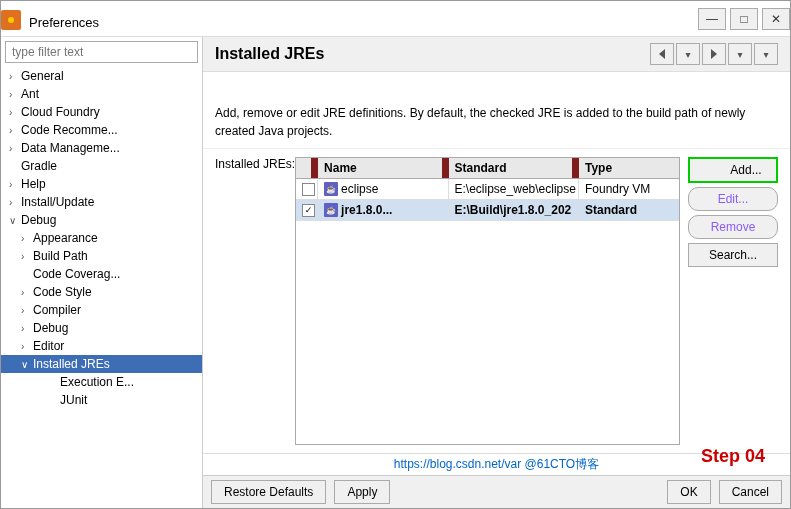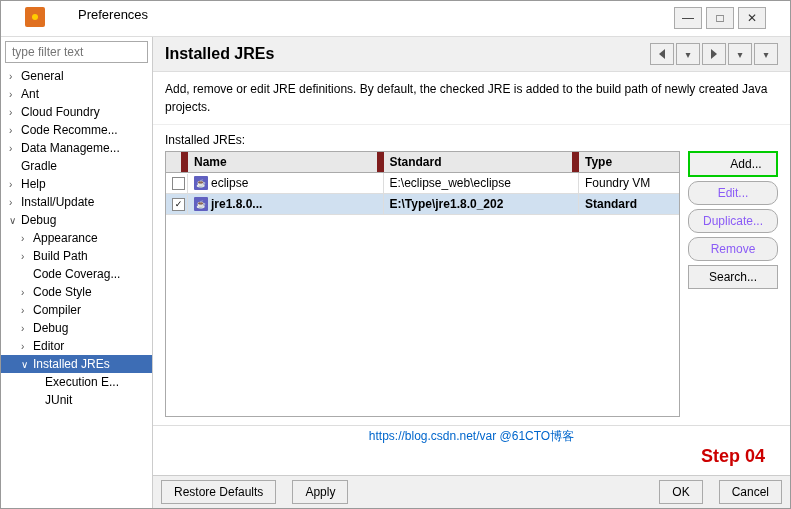--- a/index.html
+++ b/index.html
@@ -1,48 +1,48 @@
 <!DOCTYPE html>
 <html><head>
   <meta charset="utf-8">
   <style>
     * { box-sizing: border-box; margin: 0; padding: 0; }
     body { font-family: 'Segoe UI', Arial, sans-serif; font-size: 12px; background: #f0f0f0; width: 791px; height: 509px; overflow: hidden; }
 
     .window { width: 791px; height: 509px; background: #f0f0f0; border: 1px solid #999; display: flex; flex-direction: column; }
 
-    .title-bar { background: #fff; display: flex; align-items: flex-start; padding: 6px 24px; border-bottom: 1px solid #ddd; min-height: 36px; gap: 25px; }
+    .title-bar { background: #fff; display: flex; align-items: flex-end; padding: 6px 0; border-bottom: 1px solid #ddd; min-height: 36px; }
     .title-bar-icon { width: 20px; height: 20px; background: #e07020; border-radius: 2px; margin-right: 8px; display: flex; align-items: center; justify-content: center; color: white; font-size: 12px; font-weight: bold; flex-shrink: 0; }
     .title-bar-title { flex: 1; font-size: 13px; font-weight: normal; color: #000; }
     .title-bar-controls { display: flex; gap: 4px; }
     .title-btn { width: 28px; height: 22px; background: #f0f0f0; border: 1px solid #aaa; display: flex; align-items: center; justify-content: center; cursor: pointer; font-size: 12px; color: #333; }
 
     .content-area { display: flex; flex: 1; overflow: hidden; }
 
-    .sidebar { width: 152px; background: #fff; border-right: 1px solid #ccc; display: flex; flex-direction: column; flex-shrink: 0; }
+    .sidebar { width: 202px; background: #fff; border-right: 1px solid #ccc; display: flex; flex-direction: column; flex-shrink: 0; }
     .filter-input { margin: 4px; padding: 3px 6px; border: 1px solid #aaa; font-size: 12px; color: #999; width: calc(100% - 8px); }
     .tree-area { flex: 1; overflow-y: auto; overflow-x: hidden; font-size: 12px; }
     .tree-item { padding: 2px 4px 2px 8px; cursor: pointer; white-space: nowrap; display: flex; align-items: center; }
     .tree-item.selected { background: #3d6db5; color: #fff; }
     .tree-item .arrow { width: 12px; display: inline-block; font-size: 10px; color: #555; flex-shrink: 0; }
     .tree-item.selected .arrow { color: #fff; }
     .tree-item .label { flex: 1; overflow: hidden; text-overflow: ellipsis; }
     .indent-1 { padding-left: 20px; }
-    .indent-2 { padding-left: 32px; }
+    .indent-2 { padding-left: 32px; margin-left: 15px; }
 
     .main-panel { flex: 1; background: #fff; display: flex; flex-direction: column; overflow: hidden; }
 
     .main-header { display: flex; align-items: center; padding: 6px 12px; border-bottom: 1px solid #ddd; background: #f0f0f0; }
     .main-title { font-size: 16px; font-weight: bold; color: #000; flex: 1; }
     .toolbar-icons { display: flex; gap: 2px; }
     .toolbar-icon { width: 24px; height: 22px; border: 1px solid #aaa; background: #f0f0f0; display: flex; align-items: center; justify-content: center; cursor: pointer; font-size: 14px; color: #555; }
 
-    .description { padding: 8px 12px; font-size: 12px; color: #000; border-bottom: 1px solid #eee; line-height: 1.5; }
-
-    .table-section { flex: 1; padding: 8px 12px; display: flex; flex-direction: column; overflow: hidden; }
+    .description { padding: 8px 12px; font-size: 12px; color: #000; border-bottom: 1px solid #eee; line-height: 1.5; margin-top: 24px; }
+
+    .table-section { flex: 1; padding: 8px 12px; display: flex; overflow: hidden; }
     .table-label { font-size: 12px; margin-bottom: 4px; color: #000; }
 
     .table-container { display: flex; flex: 1; overflow: hidden; }
     .jre-table { flex: 1; border: 1px solid #aaa; overflow-y: auto; }
 
     .table-header { display: grid; grid-template-columns: 22px 1fr 1fr 100px; background: #e8e8e8; border-bottom: 1px solid #aaa; font-weight: bold; }
     .table-header-cell { padding: 3px 6px; border-right: 7px solid #7f1d1d; font-size: 12px; }
     .table-header-cell:last-child { border-right: none; }
 
     .table-row { display: grid; grid-template-columns: 22px 1fr 1fr 100px; border-bottom: 1px solid #ddd; align-items: center; }
@@ -55,21 +55,21 @@
     .checkbox.checked { background: #fff; }
     .checkbox.checked::after { content: '✓'; color: #000; font-size: 9px; }
 
     .jre-icon { width: 14px; height: 14px; background: #c8a000; border-radius: 1px; display: inline-flex; align-items: center; justify-content: center; font-size: 8px; color: white; font-weight: bold; flex-shrink: 0; }
 
     .right-buttons { display: flex; flex-direction: column; gap: 4px; padding-left: 8px; min-width: 90px; }
     .action-btn { padding: 4px 8px; border: 1px solid #aaa; background: #f0f0f0; font-size: 12px; cursor: pointer; text-align: center; width: 90px; }
     .action-btn.disabled { color: #8b5cf6; cursor: default; border-radius: 10px; }
     .action-btn.add-highlight { border: 2px solid #00cc00; font-weight: normal; padding-left: 34px; }
 
-    .bottom-bar { display: flex; padding: 4px 8px; border-top: 1px solid #ccc; background: #f0f0f0; align-items: center; gap: 16px; margin-top: 28px; }
+    .bottom-bar { display: flex; padding: 4px 8px; border-top: 1px solid #ccc; background: #f0f0f0; align-items: center; gap: 8px; }
     .bottom-btn { padding: 4px 12px; border: 1px solid #aaa; background: #f0f0f0; font-size: 12px; cursor: pointer; }
     .apply-btn { margin-left: auto; }
 
     .watermark { font-size: 12px; color: #0066cc; text-align: center; padding: 2px; border-top: 1px solid #ddd; }
   </style>
 </head>
 <body>
 
 <div class="window" style="position:relative;">
 
@@ -240,29 +240,28 @@
             </div>
 
             <div class="table-row selected-row">
               <div class="table-cell">
                 <div class="checkbox checked"></div>
               </div>
               <div class="table-cell bold-text">
                 <span class="jre-icon" style="background:#6060c0;">☕</span>
                 <span>jre1.8.0...</span>
               </div>
-              <div class="table-cell bold-text">E:\Type\jre1.8.0_202</div>
+              <div class="table-cell bold-text">E:\Build\jre1.8.0_202</div>
               <div class="table-cell bold-text">Standard</div>
             </div>
           </div>
 
           <div class="right-buttons">
             <button class="action-btn add-highlight">Add...</button>
             <button class="action-btn disabled">Edit...</button>
-            <button class="action-btn disabled">Duplicate...</button>
             <button class="action-btn disabled">Remove</button>
             <button class="action-btn">Search...</button>
           </div>
         </div>
       </div>
 
       <div class="watermark">https://blog.csdn.net/var @61CTO博客</div>
 
       <div class="bottom-bar">
         <button class="bottom-btn">Restore Defaults</button>

